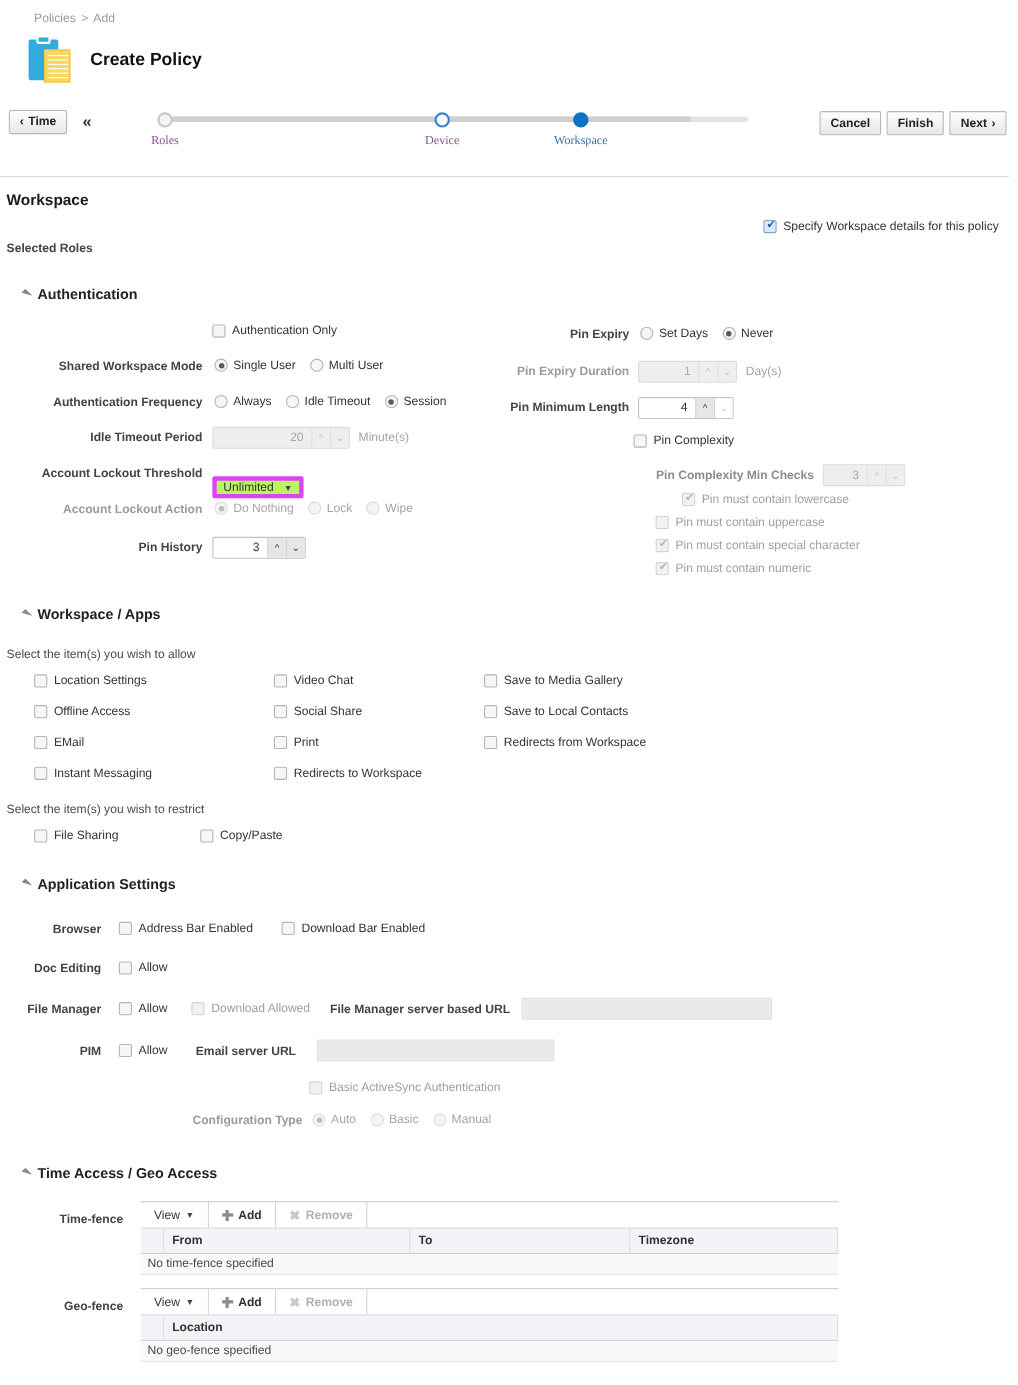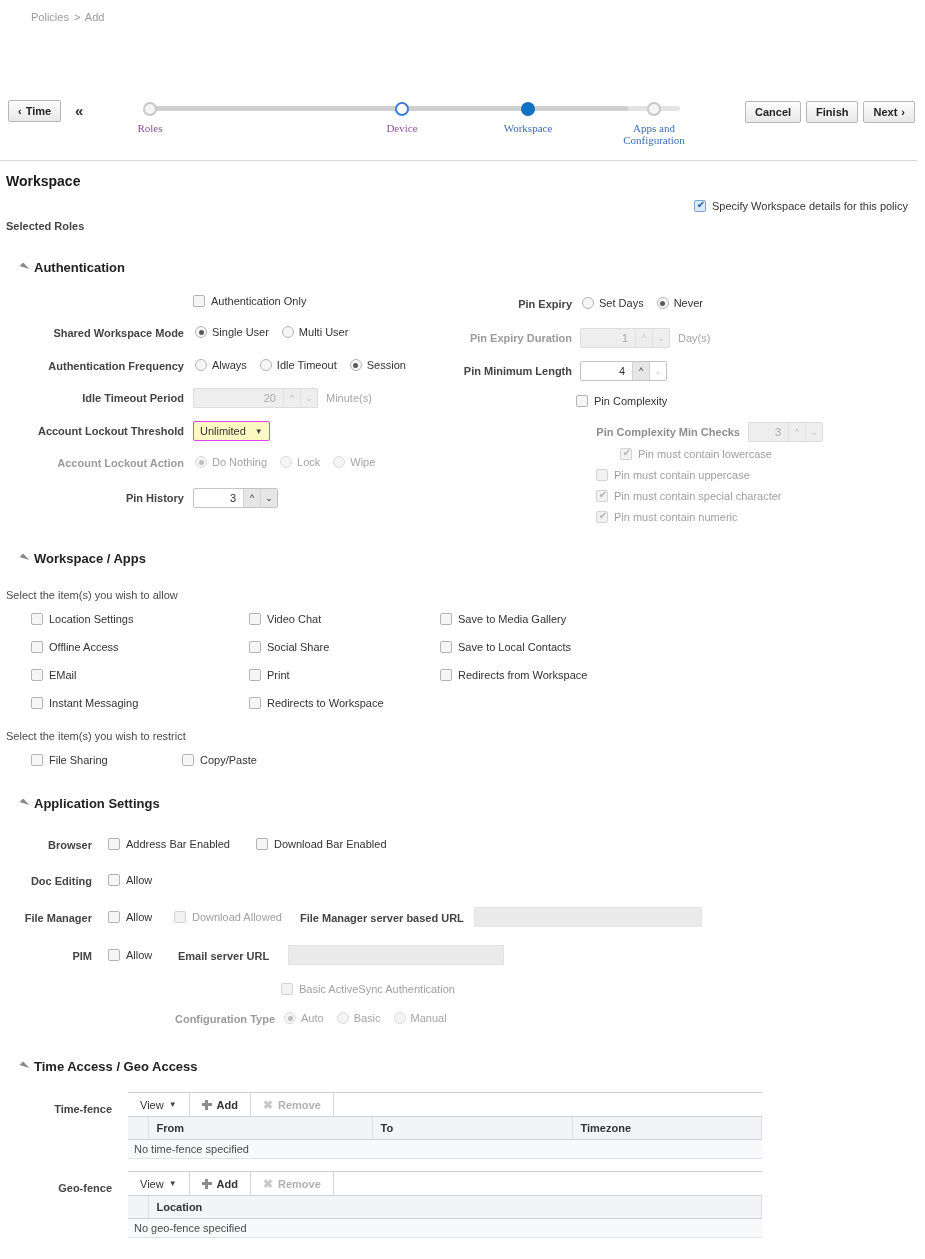--- a/index.html
+++ b/index.html
@@ -232,23 +232,23 @@
   .spin.dis .ar { background: #eeeeee; color: #c2c2c2; border-left-color: #e0e0e0; }
 
   .unit {
     position: absolute; font-size: 11px; color: #333;
   }
   .unit.dim { color: #a5a5a5; }
 
   
   .sel {
     position: absolute; height: 20px; padding: 0 6px;
-    border: 1px solid #d946ef; background: #fef9c3; border-radius: 2px;
+    border: 4px solid #d946ef; background: #bef264; border-radius: 2px;
     display: flex; align-items: center; gap: 9px;
-    font-size: 11px; color: #333; cursor: pointer;
+    font-size: 11px; color: #333; cursor: pointer; margin-top: 12px;
   }
   .sel .caret { font-size: 8px; color: #444; }
 
   
   .tin {
     position: absolute; height: 20px;
     background: #eaeaea; border: 1px solid #e2e2e2;
     border-radius: 1px;
   }
 
@@ -305,20 +305,35 @@
 <body>
 
 <div id="page">
 
   <div class="breadcrumb">
     <span class="bc-link">Policies</span>
     <span class="bc-sep">&gt;</span>
     <span class="bc-link">Add</span>
   </div>
 
+  <div class="title-row">
+    <div class="app-icon">
+      <div class="clip-board"></div>
+      <div class="clip-clip"></div>
+      <div class="doc-page">
+        <div class="doc-line" style="top:4px"></div>
+        <div class="doc-line" style="top:8px"></div>
+        <div class="doc-line" style="top:12px"></div>
+        <div class="doc-line" style="top:16px"></div>
+        <div class="doc-line" style="top:20px"></div>
+        <div class="doc-line" style="top:24px"></div>
+      </div>
+    </div>
+    <div class="page-title">Create Policy</div>
+  </div>
 
   <div class="wiz-bar">
     <div class="btn" id="back-btn">
       <span class="chev">‹</span>
       <span>Time</span>
     </div>
     <div class="collapse-icon">«</div>
 
     <div class="steps">
       <div class="step-track"></div>
@@ -328,27 +343,20 @@
         <div class="dot"></div>
         <div class="lbl">Roles</div>
       </div>
       <div class="step current visited" style="left:282px">
         <div class="dot"></div>
         <div class="lbl">Device</div>
       </div>
       <div class="step active" style="left:408px">
         <div class="dot"></div>
         <div class="lbl">Workspace</div>
-      </div>
-      <div class="step" style="left:534px">
-        <div class="dot"></div>
-        <div class="lbl">
-          <div>Apps and</div>
-          <div>Configuration</div>
-        </div>
       </div>
     </div>
 
     <div class="wiz-actions">
       <div class="btn">
         <span>Cancel</span>
       </div>
       <div class="btn">
         <span>Finish</span>
       </div>

